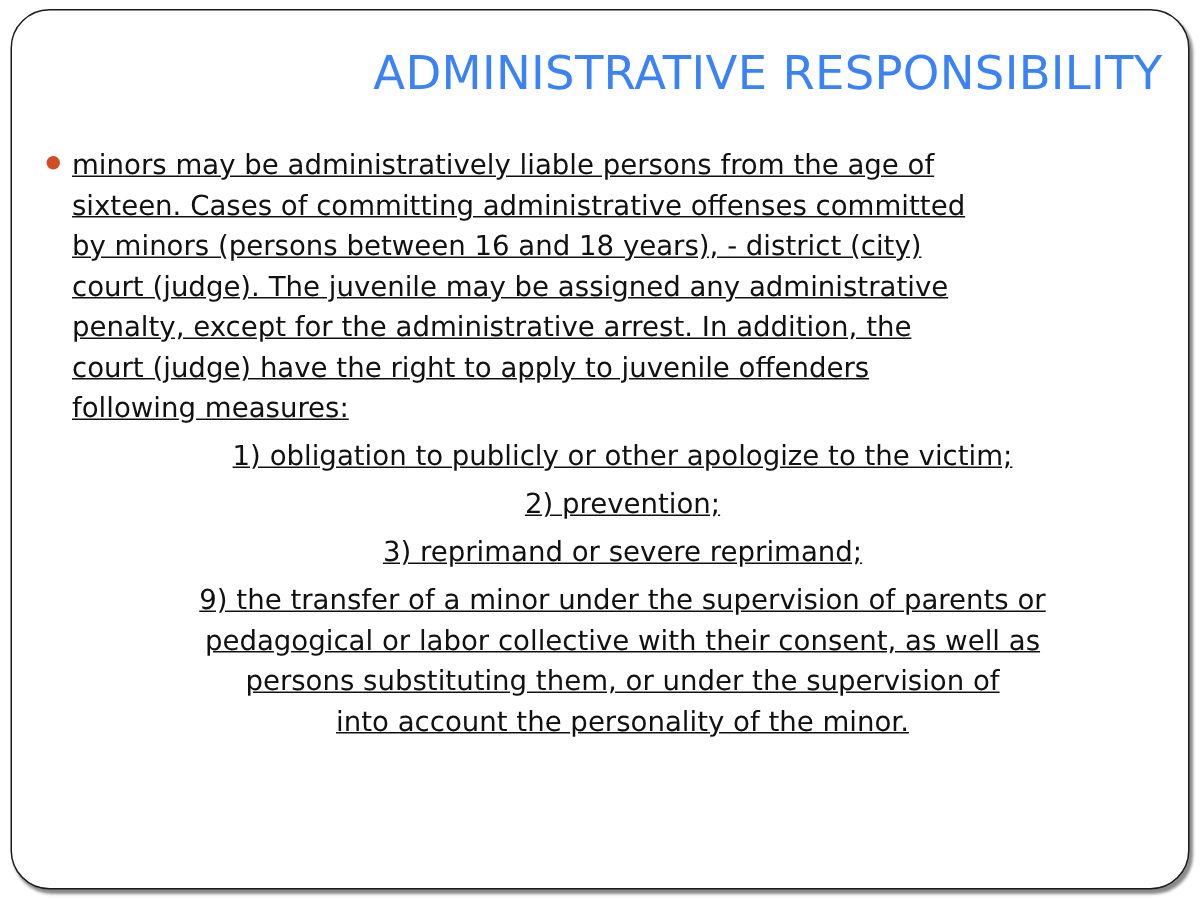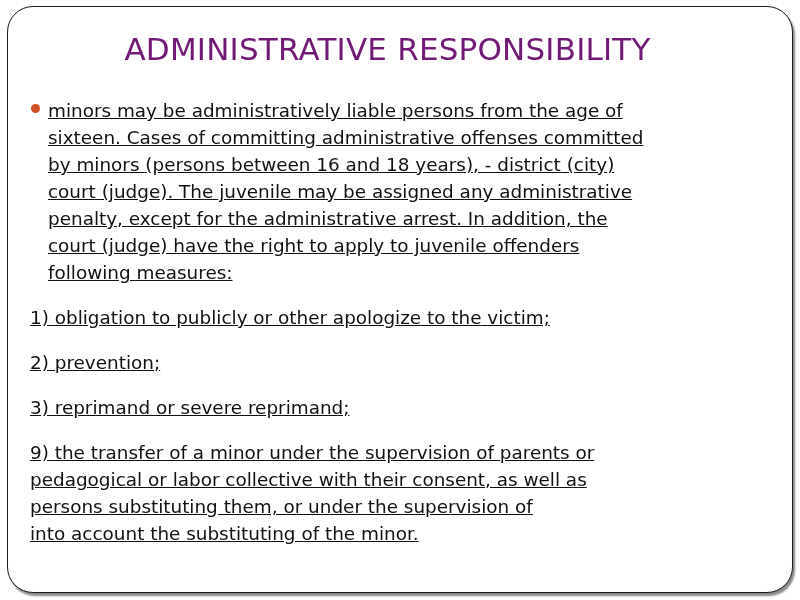--- a/index.html
+++ b/index.html
@@ -6,34 +6,34 @@
   body {
     width:800px; height:600px; background:#ffffff; position:relative; overflow:hidden;
     font-family: "DejaVu Sans", sans-serif;
   }
   .frame {
     position:absolute; left:7px; top:6px; width:784px; height:585px;
     border:1px solid #1a1a1a; border-radius:26px; background:#fff;
     box-shadow: 2px 3px 2px #8a8a8a;
   }
   .title {
-    position:absolute; left:0; top:31px; width:775px; text-align:center;
-    font-size:31px; color:#701a75; letter-spacing:0.2px; white-space:nowrap;
+    position:absolute; left:0; top:31px; width:775px; text-align:right;
+    font-size:31px; color:#3b82f6; letter-spacing:0.2px; white-space:nowrap;
   }
   .body {
     position:absolute; left:30px; top:97px; width:770px;
     font-size:18.4px; line-height:27px; color:#111;
   }
   .para { position:relative; padding-left:18px; margin:0; }
   .para .bullet {
     position:absolute; left:1px; top:7px; width:9px; height:9px; border-radius:50%;
     background:#d04e22;
   }
   .item { margin:0; padding-left:18px; text-indent:-18px; }
-  .item.gap { margin-top:18px; }
+  .item.gap { margin-top:5px;text-align:center; }
   .line { display:block; white-space:nowrap;text-decoration:underline; }
 </style>
 </head>
 <body>
 
 <div class="frame"></div>
 
 <div class="title">ADMINISTRATIVE RESPONSIBILITY</div>
 
 <div class="body">
@@ -54,15 +54,15 @@
   <div class="item gap">
     <span class="line">2) prevention;</span>
   </div>
   <div class="item gap">
     <span class="line">3) reprimand or severe reprimand;</span>
   </div>
   <div class="item gap">
     <span class="line">9) the transfer of a minor under the supervision of parents or</span>
     <span class="line">pedagogical or labor collective with their consent, as well as</span>
     <span class="line">persons substituting them, or under the supervision of</span>
-    <span class="line">into account the substituting of the minor.</span>
+    <span class="line">into account the personality of the minor.</span>
   </div>
 </div>
 
 </body></html>

